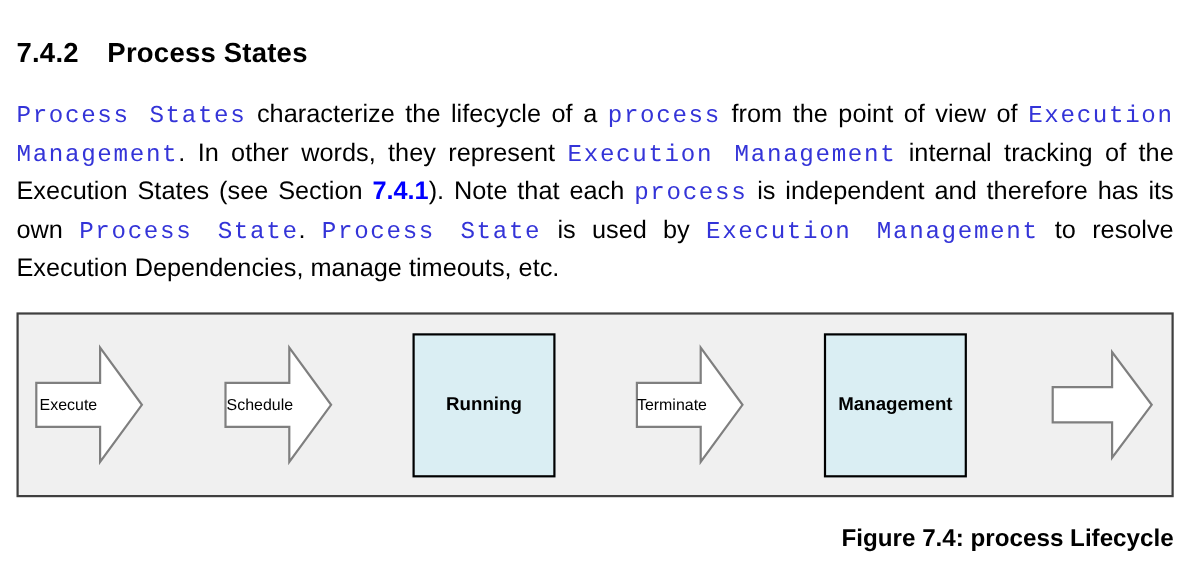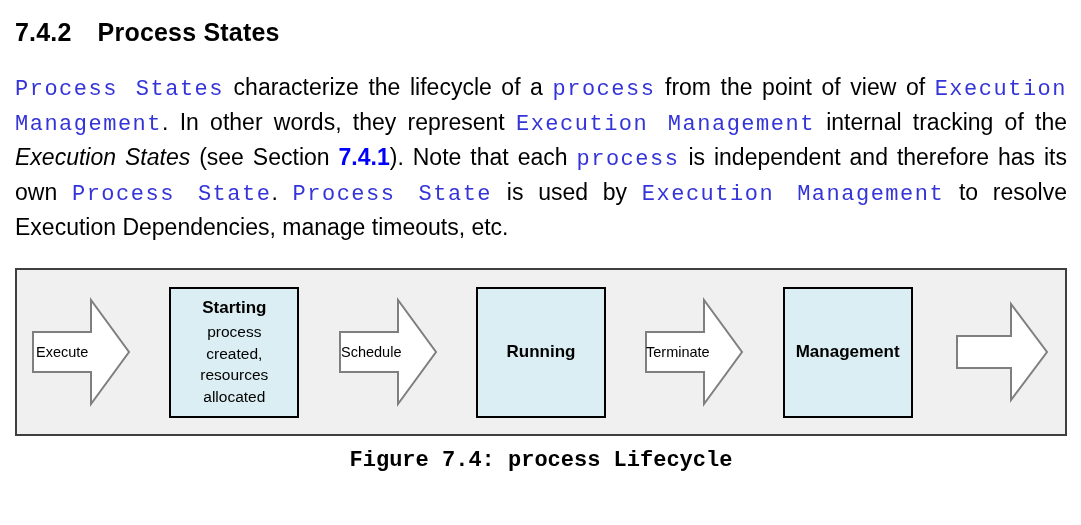--- a/index.html
+++ b/index.html
@@ -9,21 +9,21 @@
     width: 1081px;
     height: 525px;
     font-family: "Liberation Sans", sans-serif;
     color: #000000;
     overflow: hidden;
   }
   .page {
     box-sizing: border-box;
     width: 1081px;
     height: 525px;
-    padding: 12px 14px 0 15px;
+    padding: 28px 14px 0 15px;
   }
   .heading {
     display: flex;
     align-items: baseline;
     font-size: 25px;
     font-weight: bold;
     margin: 6px 0 0 0;
     letter-spacing: 0.2px;
   }
   .heading .num { margin-right: 26px; }
@@ -32,21 +32,21 @@
     font-size: 23px;
     line-height: 33px;
     text-align: justify;
   }
   .code {
     font-family: "Liberation Mono", "DejaVu Sans Mono", monospace;
     font-size: 22px;
     letter-spacing: 1.5px;
     color: var(--code-text, #3434d8);
   }
-  .em { font-style: italic; }
+  .em { }
   .link {
     color: var(--link-text, #0000ff);
     text-decoration: none;
     cursor: pointer;
     font-weight: bold;
   }
   .figure { margin-top: 24px; }
   .frame {
     box-sizing: border-box;
     height: 168px;
@@ -89,25 +89,24 @@
     fill: #ffffff;
     stroke: var(--arrow-stroke, #7f7f7f);
     stroke-width: 2;
   }
   .arrow-svg text {
     font-family: "Liberation Sans", sans-serif;
     font-size: 14.5px;
     fill: #000000;
   }
   .caption {
-    margin-top: 12px;
-    text-align: center;
+    margin-top: 24px;
+    text-align: right;
     font-size: 22px;
     font-weight: bold;
-    font-family: Liberation Mono, monospace;
   }
 </style>
 </head>
 <body>
 
 <div class="page">
 
   <h1 class="heading">
     <span class="num">7.4.2</span>
     <span>Process States</span>
@@ -117,24 +116,20 @@
 
   <div class="figure">
     <div class="frame">
 
 
       <svg class="arrow-svg" viewBox="0 0 100 116">
         <polygon points="2,38 60,38 60,6 98,58 60,110 60,78 2,78"></polygon>
         <text x="5" y="63">Execute</text>
       </svg>
 
-      <div class="stage">
-        <div class="stage-title">Starting</div>
-        <div class="stage-sub">process created, resources allocated</div>
-      </div>
 
       <svg class="arrow-svg" viewBox="0 0 100 116">
         <polygon points="2,38 60,38 60,6 98,58 60,110 60,78 2,78"></polygon>
         <text x="3" y="63">Schedule</text>
       </svg>
 
       <div class="stage">
         <div class="stage-title">Running</div>
         <div class="stage-sub"></div>
       </div>

